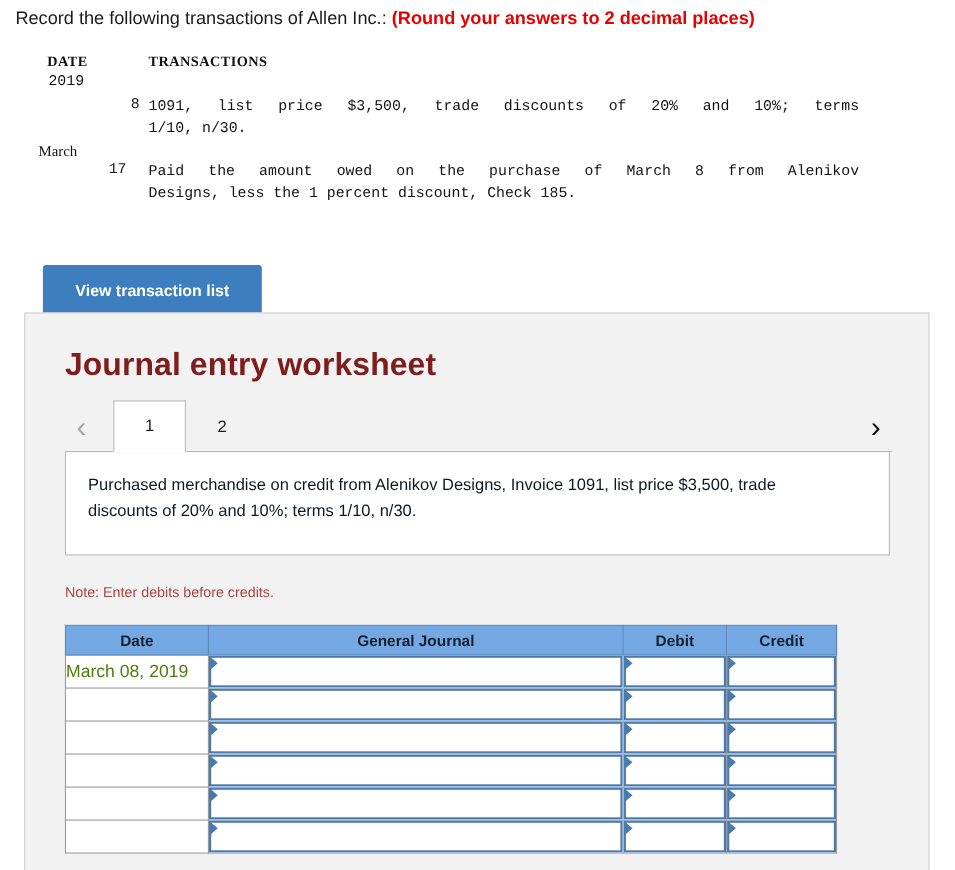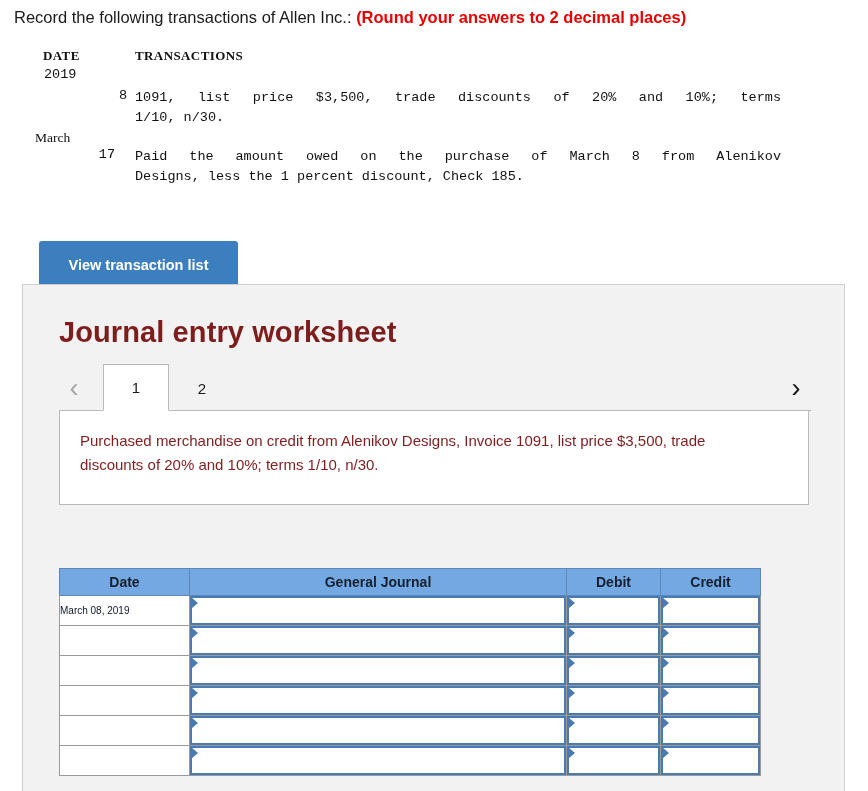--- a/index.html
+++ b/index.html
@@ -182,21 +182,21 @@
     background: #ffffff;
     border: 1px solid #b9b9b9;
     z-index: 2;
   }
   .desc-text {
     position: absolute;
     left: 20px; top: 18px;
     width: 640px;
     font-size: 15px;
     line-height: 24px;
-    color: #7f1d1d;
+    color: #0f172a;
   }
 
   .note {
     position: absolute;
     left: 36px; top: 246px;
     font-size: 13px;
     color: #a94442;
   }
 
   
@@ -224,22 +224,22 @@
     padding: 0;
     background: #ffffff;
     vertical-align: middle;
   }
   .col-date   { width: 130px; }
   .col-gj     { width: 377px; }
   .col-debit  { width: 94px;  }
   .col-credit { width: 100px; }
 
   .date-cell {
-    font-size: 10px;
-    color: #0f172a;
+    font-size: 16px;
+    color: #4d7c0f;
     padding-left: 8px;
     white-space: nowrap;
   }
 
   
   .in-cell {
     position: relative;
     border: 1px solid #9a9a9a !important;
   }
   .in-cell .field {
@@ -300,20 +300,21 @@
       <div class="tab active">1</div>
       <div class="tab">2</div>
     </div>
     <div class="tab-arrow next">›</div>
   </div>
 
   <div class="desc-box">
     <div class="desc-text">Purchased merchandise on credit from Alenikov Designs, Invoice 1091, list price $3,500, trade discounts of 20% and 10%; terms 1/10, n/30.</div>
   </div>
 
+  <div class="note">Note: Enter debits before credits.</div>
 
   <table class="jtable">
     <colgroup>
       <col class="col-date">
         <col class="col-gj">
         <col class="col-debit">
         <col class="col-credit">
     </colgroup>
     <thead>
       <tr>

